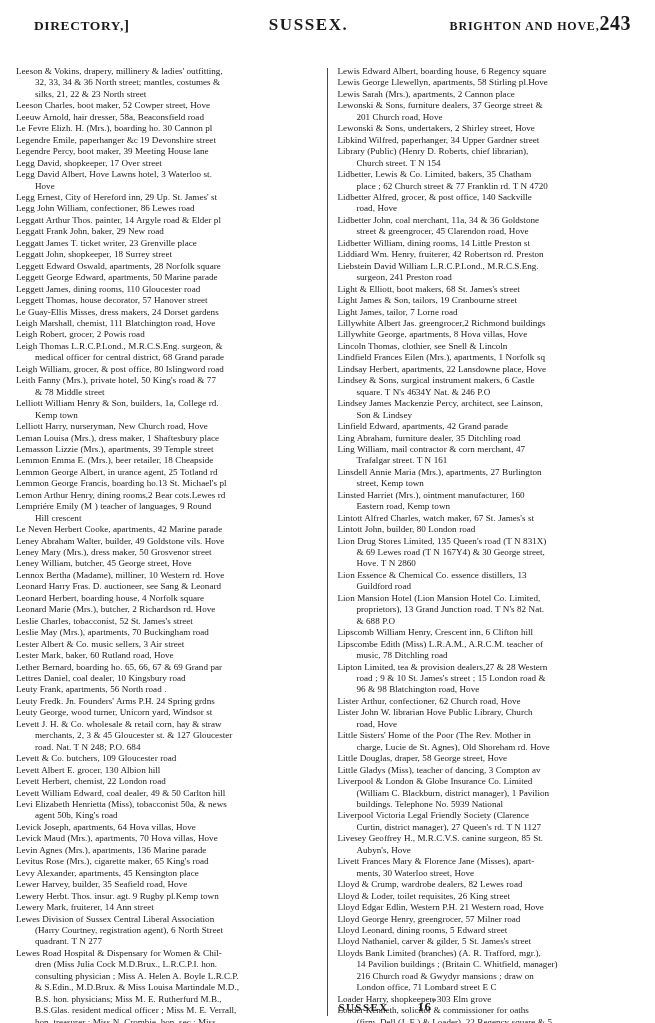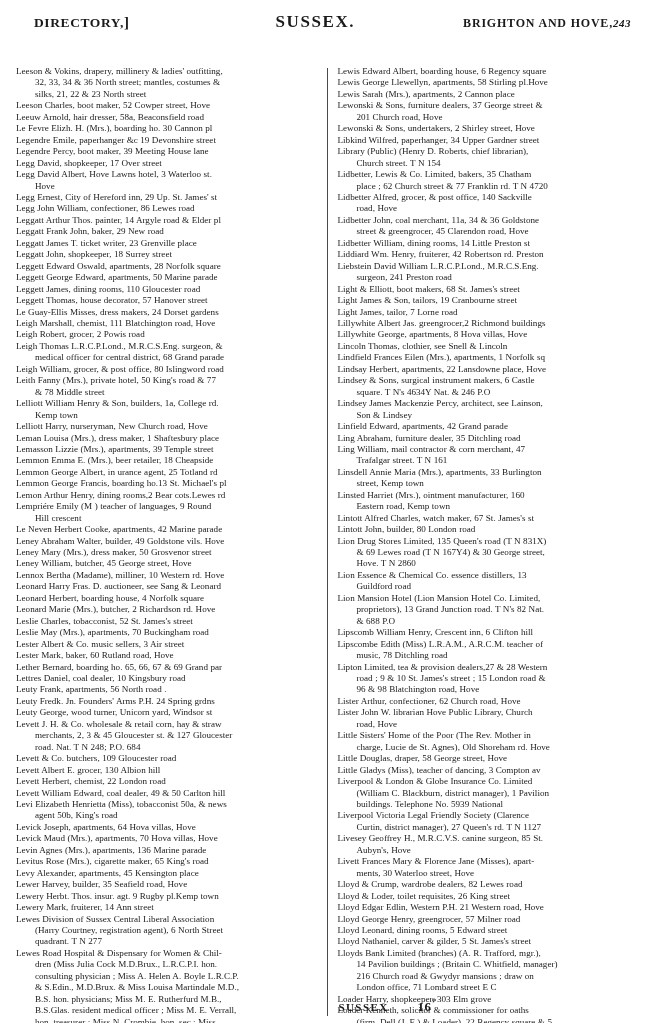--- a/index.html
+++ b/index.html
@@ -55,23 +55,22 @@
     align-items: baseline;
     white-space: nowrap;
   }
   .rh-right {
     font-weight: bold;
     font-size: 12px;
     letter-spacing: 0.8px;
   }
   .rh-page {
     font-weight: bold;
-    font-size: 11px;
+    font-size: 20px;
     letter-spacing: 0.5px;
-    font-style: italic;
   }
 
   
   .columns {
     display: flex;
     align-items: flex-start;
     height: 952px;
     margin-top: 32px;
   }
   .col {
@@ -251,21 +250,21 @@
         <p class="entry"><span>Lillywhite Albert Jas. greengrocer,2 Richmond buildings</span></p>
         <p class="entry"><span>Lillywhite George, apartments, 8 Hova villas, Hove</span></p>
         <p class="entry"><span>Lincoln Thomas, clothier, see Snell &amp; Lincoln</span></p>
         <p class="entry"><span>Lindfield Frances Eilen (Mrs.), apartments, 1 Norfolk sq</span></p>
         <p class="entry"><span>Lindsay Herbert, apartments, 22 Lansdowne place, Hove</span></p>
         <p class="entry hang"><span>Lindsey &amp; Sons, surgical instrument makers, 6 Castle</span><span class="cont">square.  T N's 4634Y Nat. &amp; 246 P.O</span></p>
         <p class="entry hang"><span>Lindsey James Mackenzie Percy, architect, see Lainson,</span><span class="cont">Son &amp; Lindsey</span></p>
         <p class="entry"><span>Linfield Edward, apartments, 42 Grand parade</span></p>
         <p class="entry"><span>Ling Abraham, furniture dealer, 35 Ditchling road</span></p>
         <p class="entry hang"><span>Ling William, mail contractor &amp; corn merchant, 47</span><span class="cont">Trafalgar street.  T N 161</span></p>
-        <p class="entry hang"><span>Linsdell Annie Maria (Mrs.), apartments, 33 Burlington</span><span class="cont">street, Kemp town</span></p>
+        <p class="entry hang"><span>Linsdell Annie Maria (Mrs.), apartments, 27 Burlington</span><span class="cont">street, Kemp town</span></p>
         <p class="entry hang"><span>Linsted Harriet (Mrs.), ointment manufacturer, 160</span><span class="cont">Eastern road, Kemp town</span></p>
         <p class="entry"><span>Lintott Alfred Charles, watch maker, 67 St. James's st</span></p>
         <p class="entry"><span>Lintott John, builder, 80 London road</span></p>
         <p class="entry hang"><span>Lion Drug Stores Limited, 135 Queen's road (T N 831X)</span><span class="cont">&amp; 69 Lewes road (T N 167Y4) &amp; 30 George street,</span><span class="cont">Hove.  T N 2860</span></p>
         <p class="entry hang"><span>Lion Essence &amp; Chemical Co. essence distillers, 13</span><span class="cont">Guildford road</span></p>
         <p class="entry hang"><span>Lion Mansion Hotel (Lion Mansion Hotel Co. Limited,</span><span class="cont">proprietors), 13 Grand Junction road.  T N's 82 Nat.</span><span class="cont">&amp; 688 P.O</span></p>
         <p class="entry"><span>Lipscomb William Henry, Crescent inn, 6 Clifton hill</span></p>
         <p class="entry hang"><span>Lipscombe Edith (Miss) L.R.A.M., A.R.C.M. teacher of</span><span class="cont">music, 78 Ditchling road</span></p>
         <p class="entry hang"><span>Lipton Limited, tea &amp; provision dealers,27 &amp; 28 Western</span><span class="cont">road ; 9 &amp; 10 St. James's street ; 15 London road &amp;</span><span class="cont">96 &amp; 98 Blatchington road, Hove</span></p>
         <p class="entry"><span>Lister Arthur, confectioner, 62 Church road, Hove</span></p>

